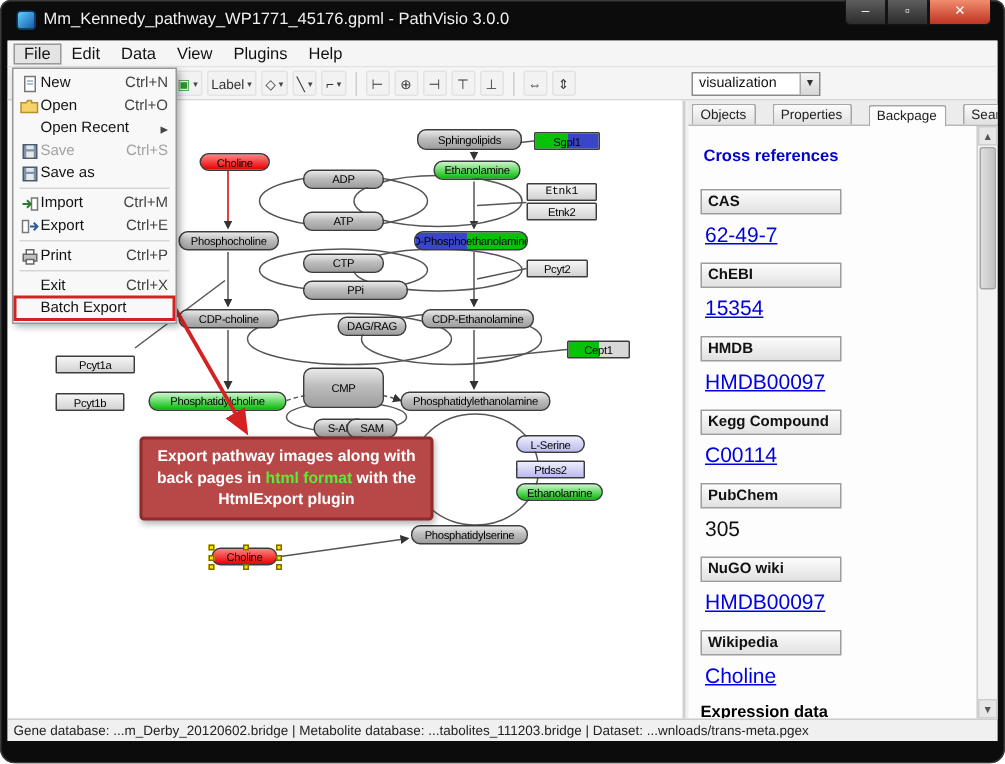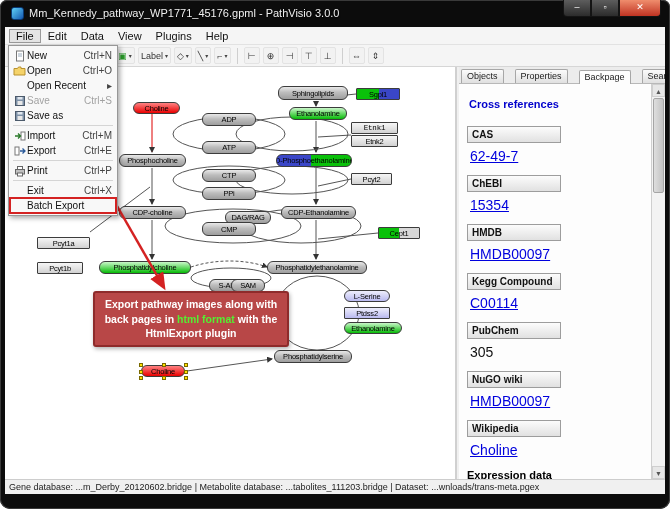--- a/index.html
+++ b/index.html
@@ -171,20 +171,24 @@
             <span>⊥</span>
           </div>
           <div class="tsep"></div>
           <div class="tbtn">
             <span>⇔</span>
           </div>
           <div class="tbtn">
             <span>⇕</span>
           </div>
         </div>
+      <div class="combo vis-combo">
+        <span>visualization</span>
+        <span class="arrow">▼</span>
+      </div>
     </div>
 
     <div class="main">
 
       <div class="canvas">
         <svg class="edges" width="452" height="412">
           <defs>
             <marker id="ah" markerWidth="7" markerHeight="7" refX="5" refY="3" orient="auto">
               <path d="M0,0 L6,3 L0,6 Z" fill="#333"></path>
             </marker>
@@ -222,28 +226,28 @@
             <div class="node metabolite" style="left: 128px; top: 35px; width: 47px; height: 12px; background: linear-gradient(rgb(255, 130, 130), rgb(233, 0, 0));">Choline</div>
             <div class="node metabolite" style="left: 284px; top: 40px; width: 58px; height: 13px; background: linear-gradient(rgb(201, 247, 201), rgb(7, 187, 7));">Ethanolamine</div>
             <div class="node metabolite" style="left: 197px; top: 46px; width: 54px; height: 13px; background: linear-gradient(rgb(233, 233, 233) 0%, rgb(189, 189, 189) 45%, rgb(158, 158, 158) 100%);">ADP</div>
             <div class="node gene" style="left: 346px; top: 55px; width: 47px; height: 12px; background: linear-gradient(rgb(246, 246, 246), rgb(210, 210, 210)); font-family: Liberation Mono, monospace;">Etnk1</div>
             <div class="node gene" style="left: 346px; top: 68px; width: 47px; height: 12px; background: linear-gradient(rgb(246, 246, 246), rgb(210, 210, 210));">Etnk2</div>
             <div class="node metabolite" style="left: 197px; top: 74px; width: 54px; height: 13px; background: linear-gradient(rgb(233, 233, 233) 0%, rgb(189, 189, 189) 45%, rgb(158, 158, 158) 100%);">ATP</div>
             <div class="node metabolite" style="left: 114px; top: 87px; width: 67px; height: 13px; background: linear-gradient(rgb(233, 233, 233) 0%, rgb(189, 189, 189) 45%, rgb(158, 158, 158) 100%);">Phosphocholine</div>
             <div class="node metabolite" style="left: 271px; top: 87px; width: 76px; height: 13px; background: linear-gradient(90deg, rgb(58, 70, 200) 0px, rgb(58, 70, 200) 46%, rgb(10, 193, 10) 46%, rgb(10, 193, 10) 100%);">O-Phosphoethanolamine</div>
             <div class="node metabolite" style="left: 197px; top: 102px; width: 54px; height: 13px; background: linear-gradient(rgb(233, 233, 233) 0%, rgb(189, 189, 189) 45%, rgb(158, 158, 158) 100%);">CTP</div>
             <div class="node gene" style="left: 346px; top: 106px; width: 41px; height: 12px; background: linear-gradient(rgb(246, 246, 246), rgb(210, 210, 210));">Pcyt2</div>
-            <div class="node metabolite" style="left: 197px; top: 120px; width: 54px; height: 13px; background: linear-gradient(rgb(233, 233, 233) 0%, rgb(189, 189, 189) 45%, rgb(158, 158, 158) 100%);">PPi</div>
+            <div class="node metabolite" style="left: 197px; top: 120px; width: 70px; height: 13px; background: linear-gradient(rgb(233, 233, 233) 0%, rgb(189, 189, 189) 45%, rgb(158, 158, 158) 100%);">PPi</div>
             <div class="node metabolite" style="left: 114px; top: 139px; width: 67px; height: 13px; background: linear-gradient(rgb(233, 233, 233) 0%, rgb(189, 189, 189) 45%, rgb(158, 158, 158) 100%);">CDP-choline</div>
             <div class="node metabolite" style="left: 220px; top: 144px; width: 46px; height: 13px; background: linear-gradient(rgb(233, 233, 233) 0%, rgb(189, 189, 189) 45%, rgb(158, 158, 158) 100%);">DAG/RAG</div>
             <div class="node metabolite" style="left: 276px; top: 139px; width: 75px; height: 13px; background: linear-gradient(rgb(233, 233, 233) 0%, rgb(189, 189, 189) 45%, rgb(158, 158, 158) 100%);">CDP-Ethanolamine</div>
             <div class="node gene" style="left: 373px; top: 160px; width: 42px; height: 12px; background: linear-gradient(90deg, rgb(10, 193, 10) 0px, rgb(10, 193, 10) 50%, rgb(216, 216, 216) 50%, rgb(216, 216, 216) 100%);">Cept1</div>
             <div class="node gene" style="left: 32px; top: 157px; width: 46px; height: 12px; background: linear-gradient(rgb(246, 246, 246), rgb(210, 210, 210)); margin-top: 38px;">Pcyt1b</div>
             <div class="node gene" style="left: 32px; top: 170px; width: 53px; height: 12px; background: linear-gradient(rgb(246, 246, 246), rgb(210, 210, 210));">Pcyt1a</div>
-            <div class="node metabolite" style="left: 197px; top: 155px; width: 54px; height: 14px; background: linear-gradient(rgb(233, 233, 233) 0%, rgb(189, 189, 189) 45%, rgb(158, 158, 158) 100%);">CMP</div>
+            <div class="node metabolite" style="left: 197px; top: 178px; width: 54px; height: 27px; background: linear-gradient(rgb(233, 233, 233) 0%, rgb(189, 189, 189) 45%, rgb(158, 158, 158) 100%);">CMP</div>
             <div class="node metabolite" style="left: 94px; top: 194px; width: 92px; height: 13px; background: linear-gradient(rgb(201, 247, 201), rgb(7, 187, 7));">Phosphatidylcholine</div>
             <div class="node metabolite" style="left: 262px; top: 194px; width: 100px; height: 13px; background: linear-gradient(rgb(233, 233, 233) 0%, rgb(189, 189, 189) 45%, rgb(158, 158, 158) 100%);">Phosphatidylethanolamine</div>
             <div class="node metabolite" style="left: 204px; top: 212px; width: 36px; height: 13px; background: linear-gradient(rgb(233, 233, 233) 0%, rgb(189, 189, 189) 45%, rgb(158, 158, 158) 100%);">S-AH</div>
             <div class="node metabolite" style="left: 226px; top: 212px; width: 34px; height: 13px; background: linear-gradient(rgb(233, 233, 233) 0%, rgb(189, 189, 189) 45%, rgb(158, 158, 158) 100%);">SAM</div>
             <div class="node metabolite" style="left: 339px; top: 223px; width: 46px; height: 12px; background: linear-gradient(rgb(238, 238, 252), rgb(186, 186, 240));">L-Serine</div>
             <div class="node gene" style="left: 339px; top: 240px; width: 46px; height: 12px; background: linear-gradient(rgb(238, 238, 252), rgb(186, 186, 240));">Ptdss2</div>
             <div class="node metabolite" style="left: 339px; top: 255px; width: 58px; height: 12px; background: linear-gradient(rgb(201, 247, 201), rgb(7, 187, 7));">Ethanolamine</div>
             <div class="node metabolite" style="left: 269px; top: 283px; width: 78px; height: 13px; background: linear-gradient(rgb(233, 233, 233) 0%, rgb(189, 189, 189) 45%, rgb(158, 158, 158) 100%);">Phosphatidylserine</div>
             <div class="node metabolite selected" style="left: 136px; top: 298px; width: 44px; height: 12px; background: linear-gradient(rgb(255, 130, 130), rgb(233, 0, 0));">Choline<span class="handle" style="left: -3px; top: -3px;"></span><span class="handle" style="left: 20px; top: -3px;"></span><span class="handle" style="left: 42px; top: -3px;"></span><span class="handle" style="left: -3px; top: 4px;"></span><span class="handle" style="left: 42px; top: 4px;"></span><span class="handle" style="left: -3px; top: 10px;"></span><span class="handle" style="left: 20px; top: 10px;"></span><span class="handle" style="left: 42px; top: 10px;"></span></div>
           </div>

